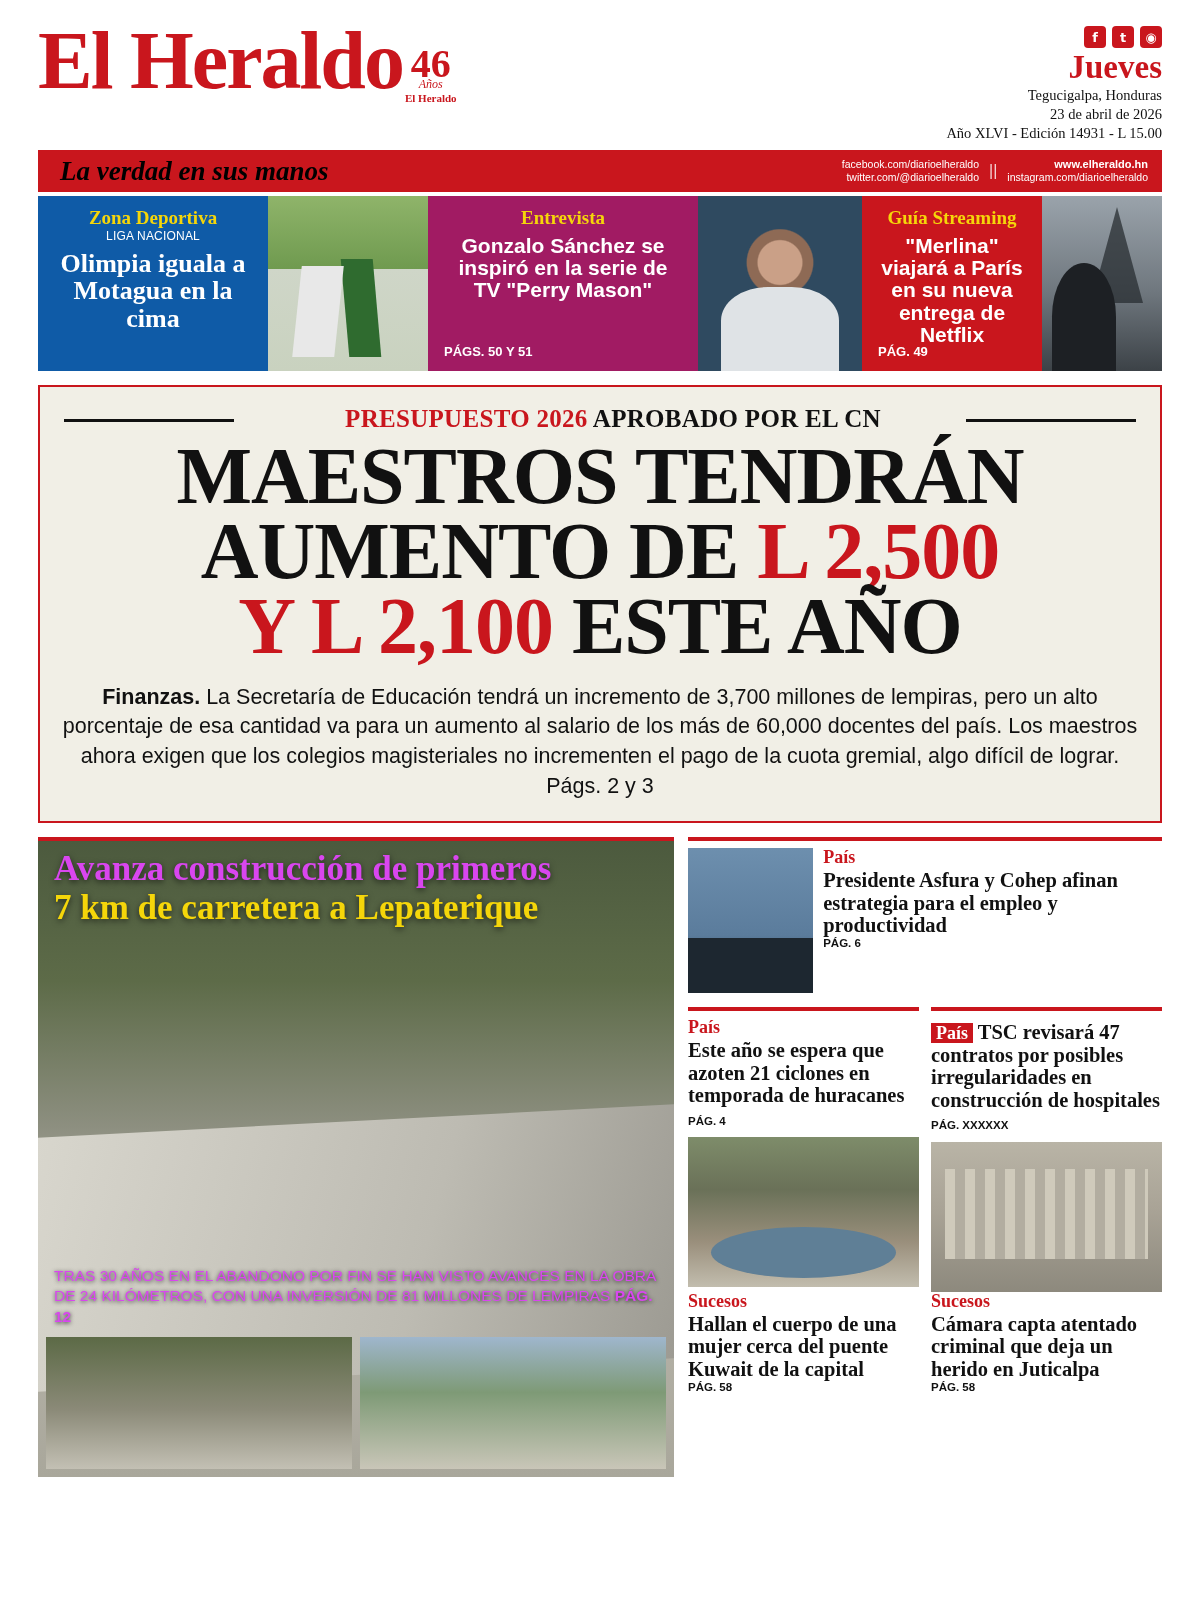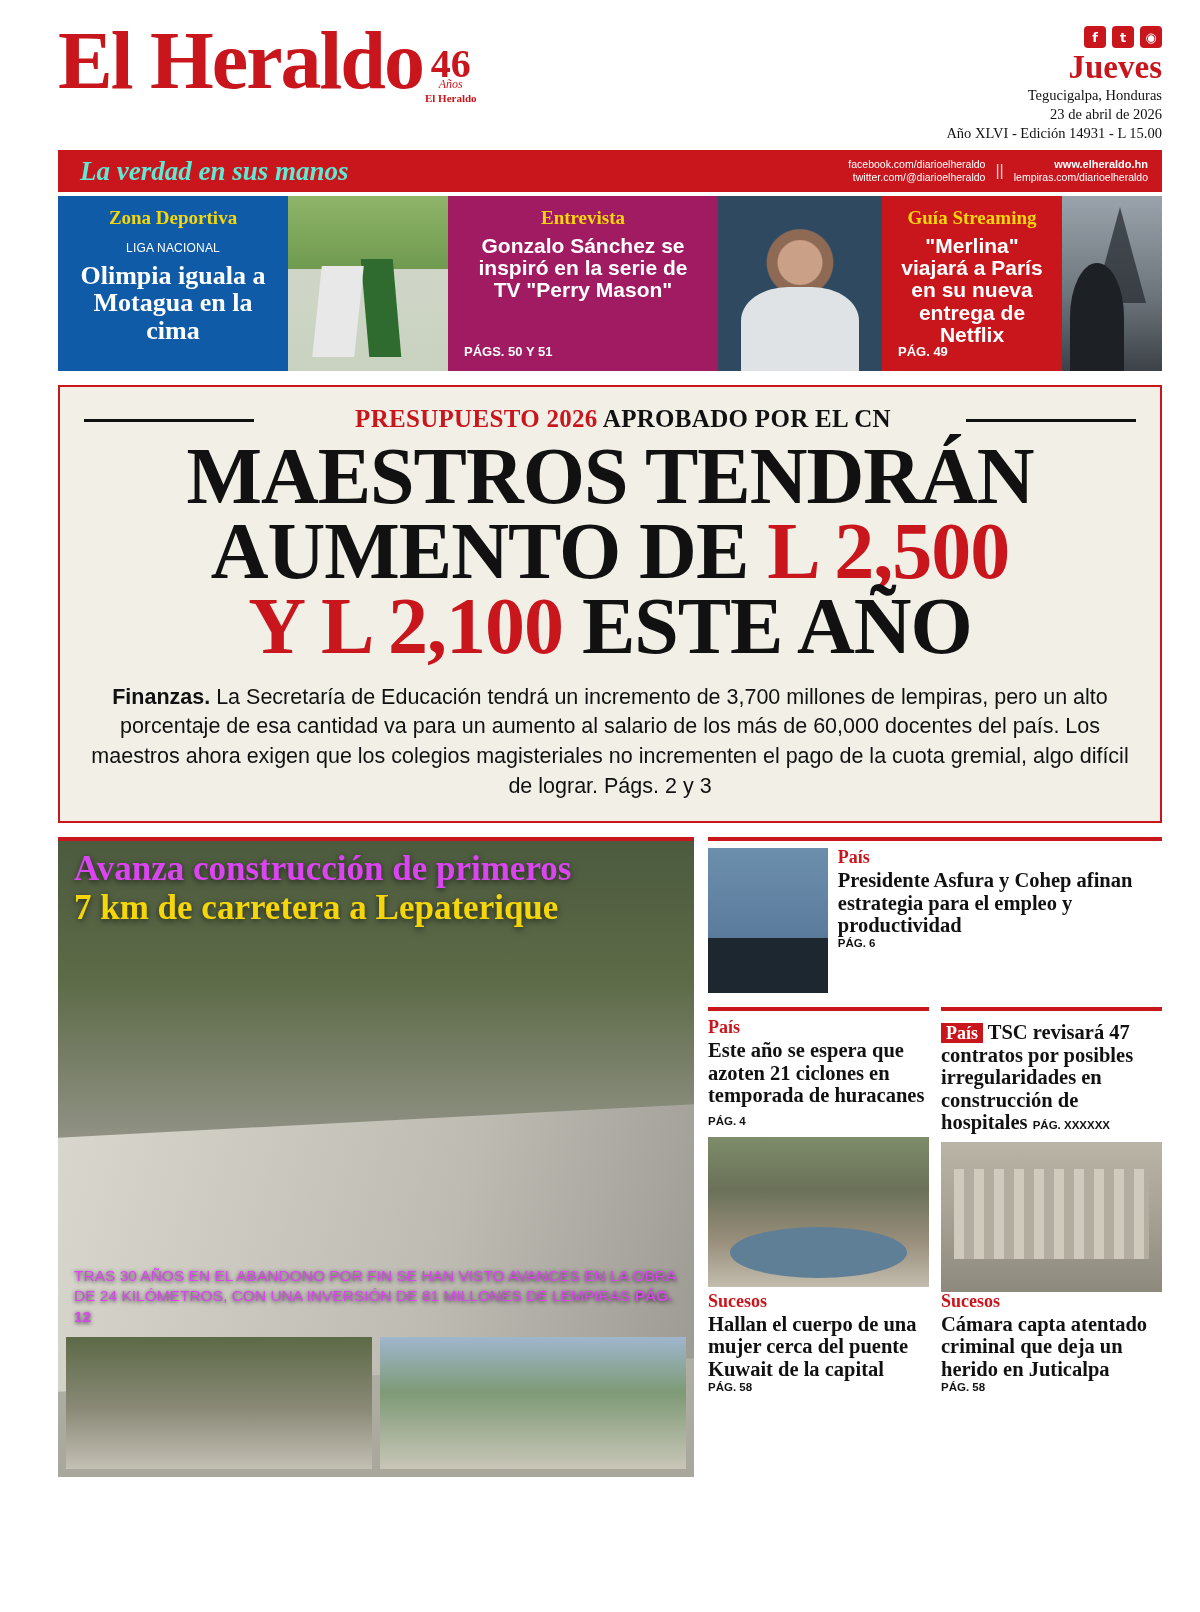--- a/index.html
+++ b/index.html
@@ -4,21 +4,21 @@
 <style>
   * { box-sizing: border-box; }
   html, body { margin: 0; padding: 0; }
   body {
     width: 1200px;
     height: 1612px;
     background: #ffffff;
     font-family: "Liberation Sans", sans-serif;
     overflow: hidden;
   }
-  .page { position: relative; width: 1200px; height: 1256px; padding-left: 20px; }
+  .page { position: relative; width: 1200px; height: 1256px; }
 
   
   .masthead {
     position: relative;
     height: 150px;
     padding: 22px 38px 0 38px;
     display: flex;
     align-items: flex-start;
     justify-content: space-between;
   }
@@ -84,21 +84,21 @@
     display: flex;
     align-items: center;
     justify-content: space-between;
     padding: 0 14px 0 22px;
   }
   .slogan {
     font-family: "Liberation Serif", serif;
     font-style: italic;
     font-weight: bold;
     font-size: 27px;
-    color: #5eead4;
+    color: #000000;
   }
   .bandlinks {
     display: flex; align-items: center; gap: 10px;
     color: #fff; font-size: 10.5px; line-height: 1.25; text-align: right;
   }
   .bandlinks .sep { font-size: 16px; opacity: .8; }
   .bandlinks b { font-size: 11px; }
 
   
   .teasers {
@@ -114,21 +114,21 @@
   .t4 { width: 164px; background: #cfd3cd; }
   .t5 { width: 180px; background: #c9161d; padding: 12px 14px 0 14px; }
   .t6 { flex: 1; background: #b9beb8; }
   .t-kicker {
     font-family: "Liberation Serif", serif;
     font-weight: bold; font-size: 19px; line-height: 1.05;
   }
   .t-kicker.yellow { color: #f5d60a; }
   .t-sub {
     font-family: "Liberation Sans", sans-serif;
-    font-size: 12px; color: #ffffff; margin-top: 13px; letter-spacing: .2px;
+    font-size: 12px; color: #ffffff; margin-top: 1px; letter-spacing: .2px;
   }
   .t-head {
     font-family: "Liberation Serif", serif;
     font-weight: bold; color: #fff; line-height: 1.06;
     margin-top: 7px;
   }
   .t1 .t-head { font-size: 26px; }
   .t3 .t-head, .t5 .t-head { font-size: 21px; font-family: "Liberation Sans", sans-serif; font-weight: bold; }
   .t-page {
     font-family: "Liberation Sans", sans-serif;
@@ -344,21 +344,21 @@
   <div class="redband">
     <div class="slogan">La verdad en sus manos</div>
     <div class="bandlinks">
       <div>
         <div>facebook.com/diarioelheraldo</div>
         <div>twitter.com/@diarioelheraldo</div>
       </div>
       <div class="sep">||</div>
       <div>
         <div><b>www.elheraldo.hn</b></div>
-        <div>lempiras.com/diarioelheraldo</div>
+        <div>instagram.com/diarioelheraldo</div>
       </div>
     </div>
   </div>
 
   <div class="teasers">
 
     <div class="t-cell t1">
       <div class="t-kicker yellow">Zona Deportiva</div>
       <div class="t-sub">LIGA NACIONAL</div>
       <div class="t-head">Olimpia iguala a Motagua en la cima</div>

